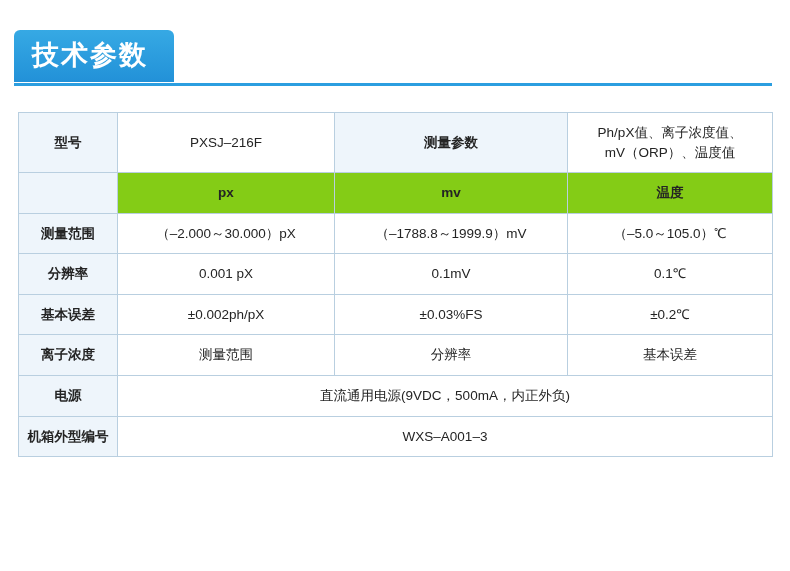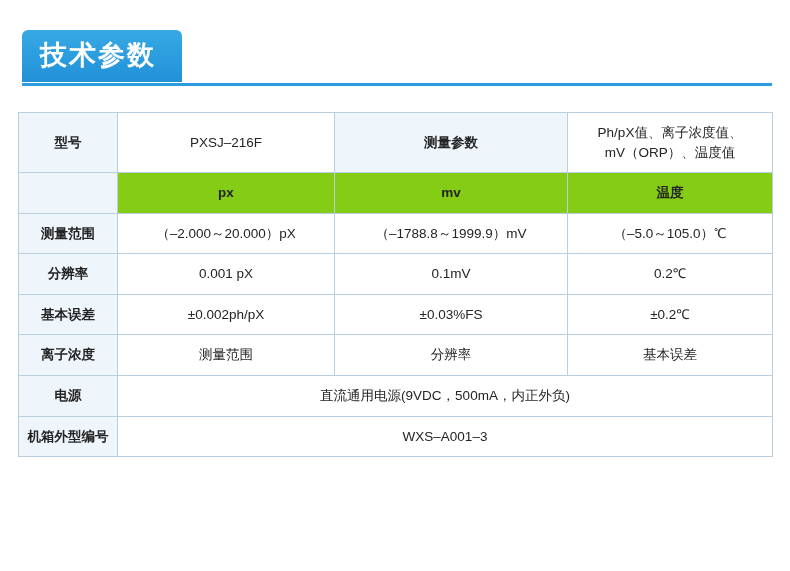--- a/index.html
+++ b/index.html
@@ -17,21 +17,21 @@
   .page {
     position: relative;
     width: 790px;
     height: 571px;
     box-sizing: border-box;
   }
 
   
   .header {
     position: relative;
-    margin: 30px 0 0 22px;
+    margin: 30px 0 0 14px;
     height: 56px;
   }
   .header-tab {
     position: relative;
     display: inline-block;
     background: #2b9ee0;
     background: linear-gradient(180deg, #36a9e4 0%, #2291d8 100%);
     color: #ffffff;
     font-size: 27px;
     font-weight: bold;
@@ -115,29 +115,29 @@
             <td>Ph/pX值、离子浓度值、<br>mV（ORP）、温度值</td>
           </tr>
           <tr>
             <td class="label"></td>
             <td class="head-mid">px</td>
             <td class="head-mid">mv</td>
             <td class="head-mid">温度</td>
           </tr>
           <tr>
             <td class="label">测量范围</td>
-            <td>（–2.000～20.000）pX</td>
+            <td>（–2.000～30.000）pX</td>
             <td>（–1788.8～1999.9）mV</td>
             <td>（–5.0～105.0）℃</td>
           </tr>
           <tr>
             <td class="label">分辨率</td>
             <td>0.001 pX</td>
             <td>0.1mV</td>
-            <td>0.2℃</td>
+            <td>0.1℃</td>
           </tr>
           <tr>
             <td class="label">基本误差</td>
             <td>±0.002ph/pX</td>
             <td>±0.03%FS</td>
             <td>±0.2℃</td>
           </tr>
           <tr>
             <td class="label">离子浓度</td>
             <td>测量范围</td>

